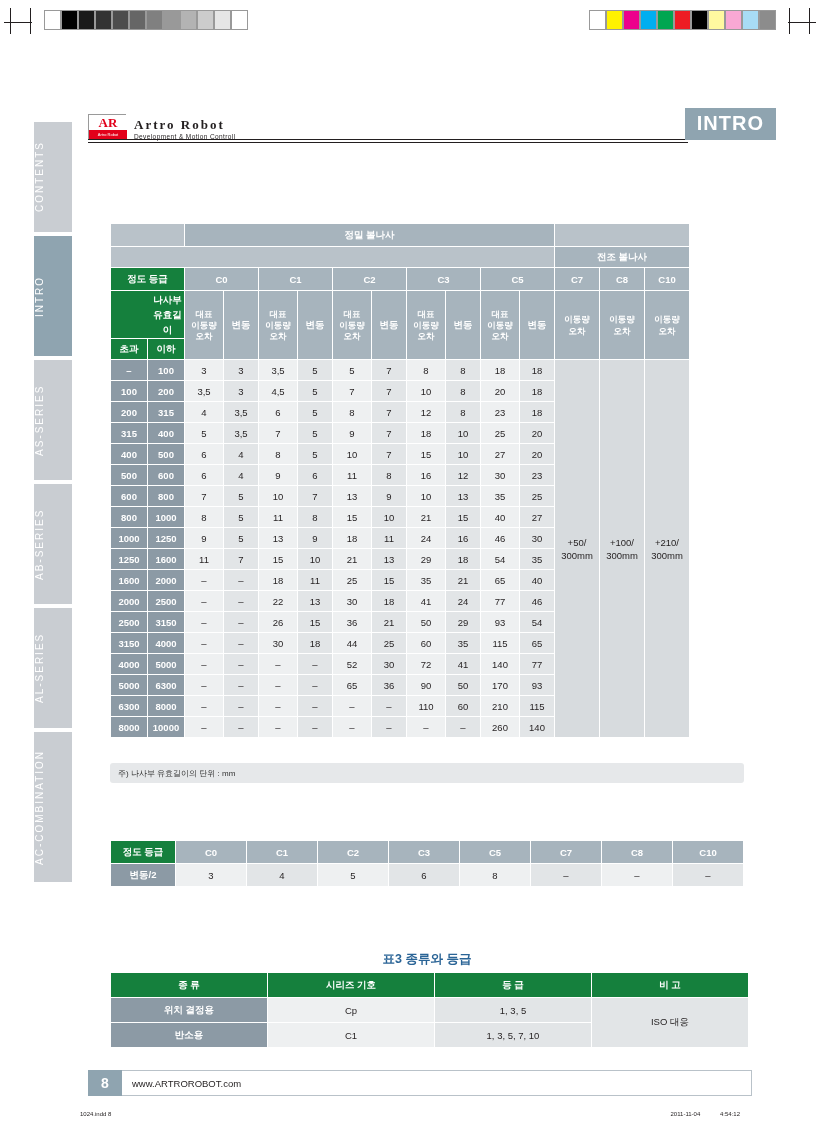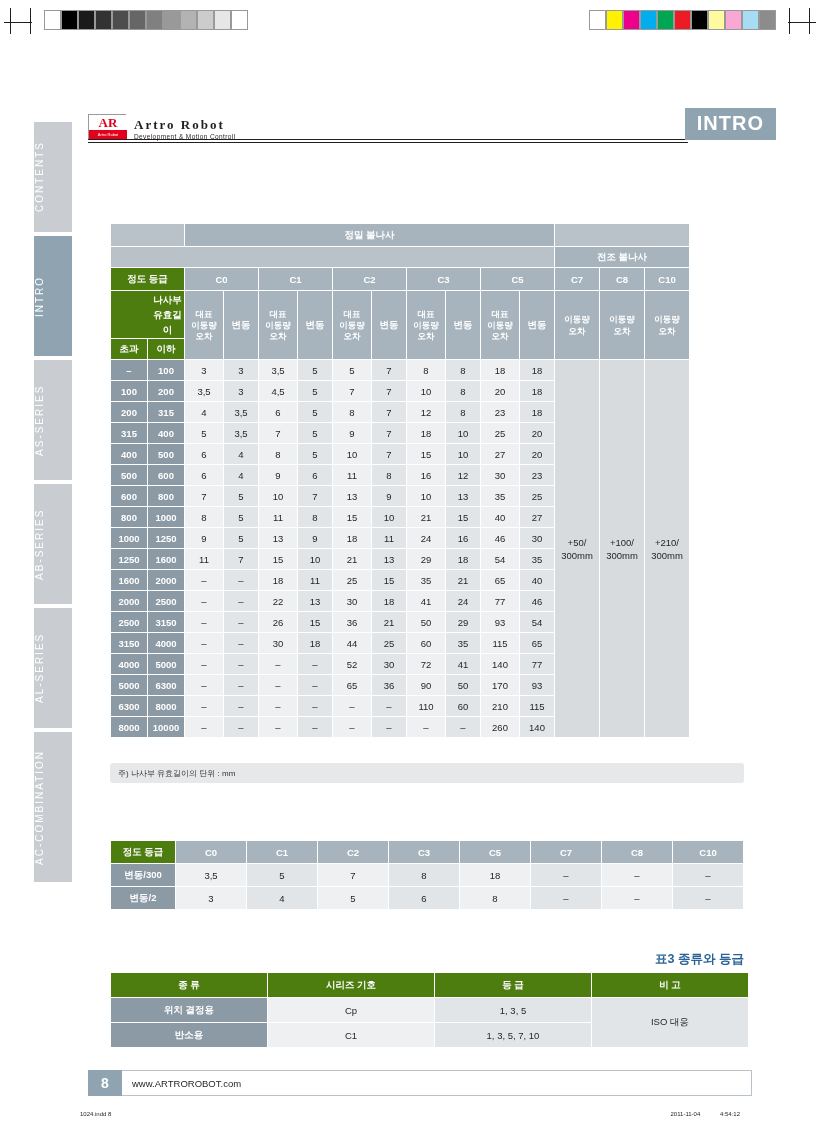--- a/index.html
+++ b/index.html
@@ -65,21 +65,21 @@
   
   .caption { position:absolute; text-align:center; color:#2a6496; font-size:12.5px; font-weight:bold; }
 
   
   table { border-collapse:separate; border-spacing:1px; }
   td, th { font-size:9.5px; text-align:center; vertical-align:middle; font-weight:normal; }
 
   
   .t1wrap { position:absolute; left:110px; top:183px; }
   .t1wrap table td { height:20px; }
-  .hd-dark { background:#4d7c0f; color:#ffffff; font-weight:bold;margin-top:16px; }
+  .hd-dark { background:#15803d; color:#ffffff; font-weight:bold;margin-top:16px; }
   .hd-mid  { background:#a7b4bd; color:#ffffff; font-weight:bold; }
   .hd-blank{ background:#b9c2c9; }
   .lbl     { background:#8c9aa5; color:#ffffff; font-weight:bold; }
   .cell-a  { background:#eef0f1; color:#231f20; }
   .cell-b  { background:#e2e5e7; color:#231f20; }
   .cell-c  { background:#d7dbde; color:#231f20; }
   .note-bar {
     position:absolute; left:110px; top:723px; width:634px; height:20px;
     background:#e6e8ea; border-radius:3px; font-size:8px; color:#333; padding:5px 0 0 8px;
   }
@@ -519,46 +519,35 @@
             <td class="hd-mid" style="width: 70px;">C0</td>
             <td class="hd-mid" style="width: 70px;">C1</td>
             <td class="hd-mid" style="width: 70px;">C2</td>
             <td class="hd-mid" style="width: 70px;">C3</td>
             <td class="hd-mid" style="width: 70px;">C5</td>
             <td class="hd-mid" style="width: 70px;">C7</td>
             <td class="hd-mid" style="width: 70px;">C8</td>
             <td class="hd-mid" style="width: 70px;">C10</td>
           </tr>
           <tr>
-            <td class="lbl">변동/300</td>
-            <td class="cell-a">3,5</td>
-            <td class="cell-b">5</td>
-            <td class="cell-a">7</td>
-            <td class="cell-b">8</td>
-            <td class="cell-a">18</td>
-            <td class="cell-b">–</td>
-            <td class="cell-a">–</td>
-            <td class="cell-b">–</td>
-          </tr>
-          <tr>
             <td class="lbl">변동/2</td>
             <td class="cell-a">3</td>
             <td class="cell-b">4</td>
             <td class="cell-a">5</td>
             <td class="cell-b">6</td>
             <td class="cell-a">8</td>
             <td class="cell-b">–</td>
             <td class="cell-a">–</td>
             <td class="cell-b">–</td>
           </tr>
         </tbody>
       </table>
   </div>
 
-  <div class="caption" style="left:110px; top:911px; width:634px;text-align:right;">표3 종류와 등급</div>
+  <div class="caption" style="left:110px; top:911px; width:634px;">표3 종류와 등급</div>
   <div class="t3wrap">
     <table id="table3">
         <tbody>
           <tr>
             <td class="hd-dark" style="width: 156px;">종 류</td>
             <td class="hd-dark" style="width: 166px;">시리즈 기호</td>
             <td class="hd-dark" style="width: 156px;">등 급</td>
             <td class="hd-dark" style="width: 156px;">비 고</td>
           </tr>
           <tr>

